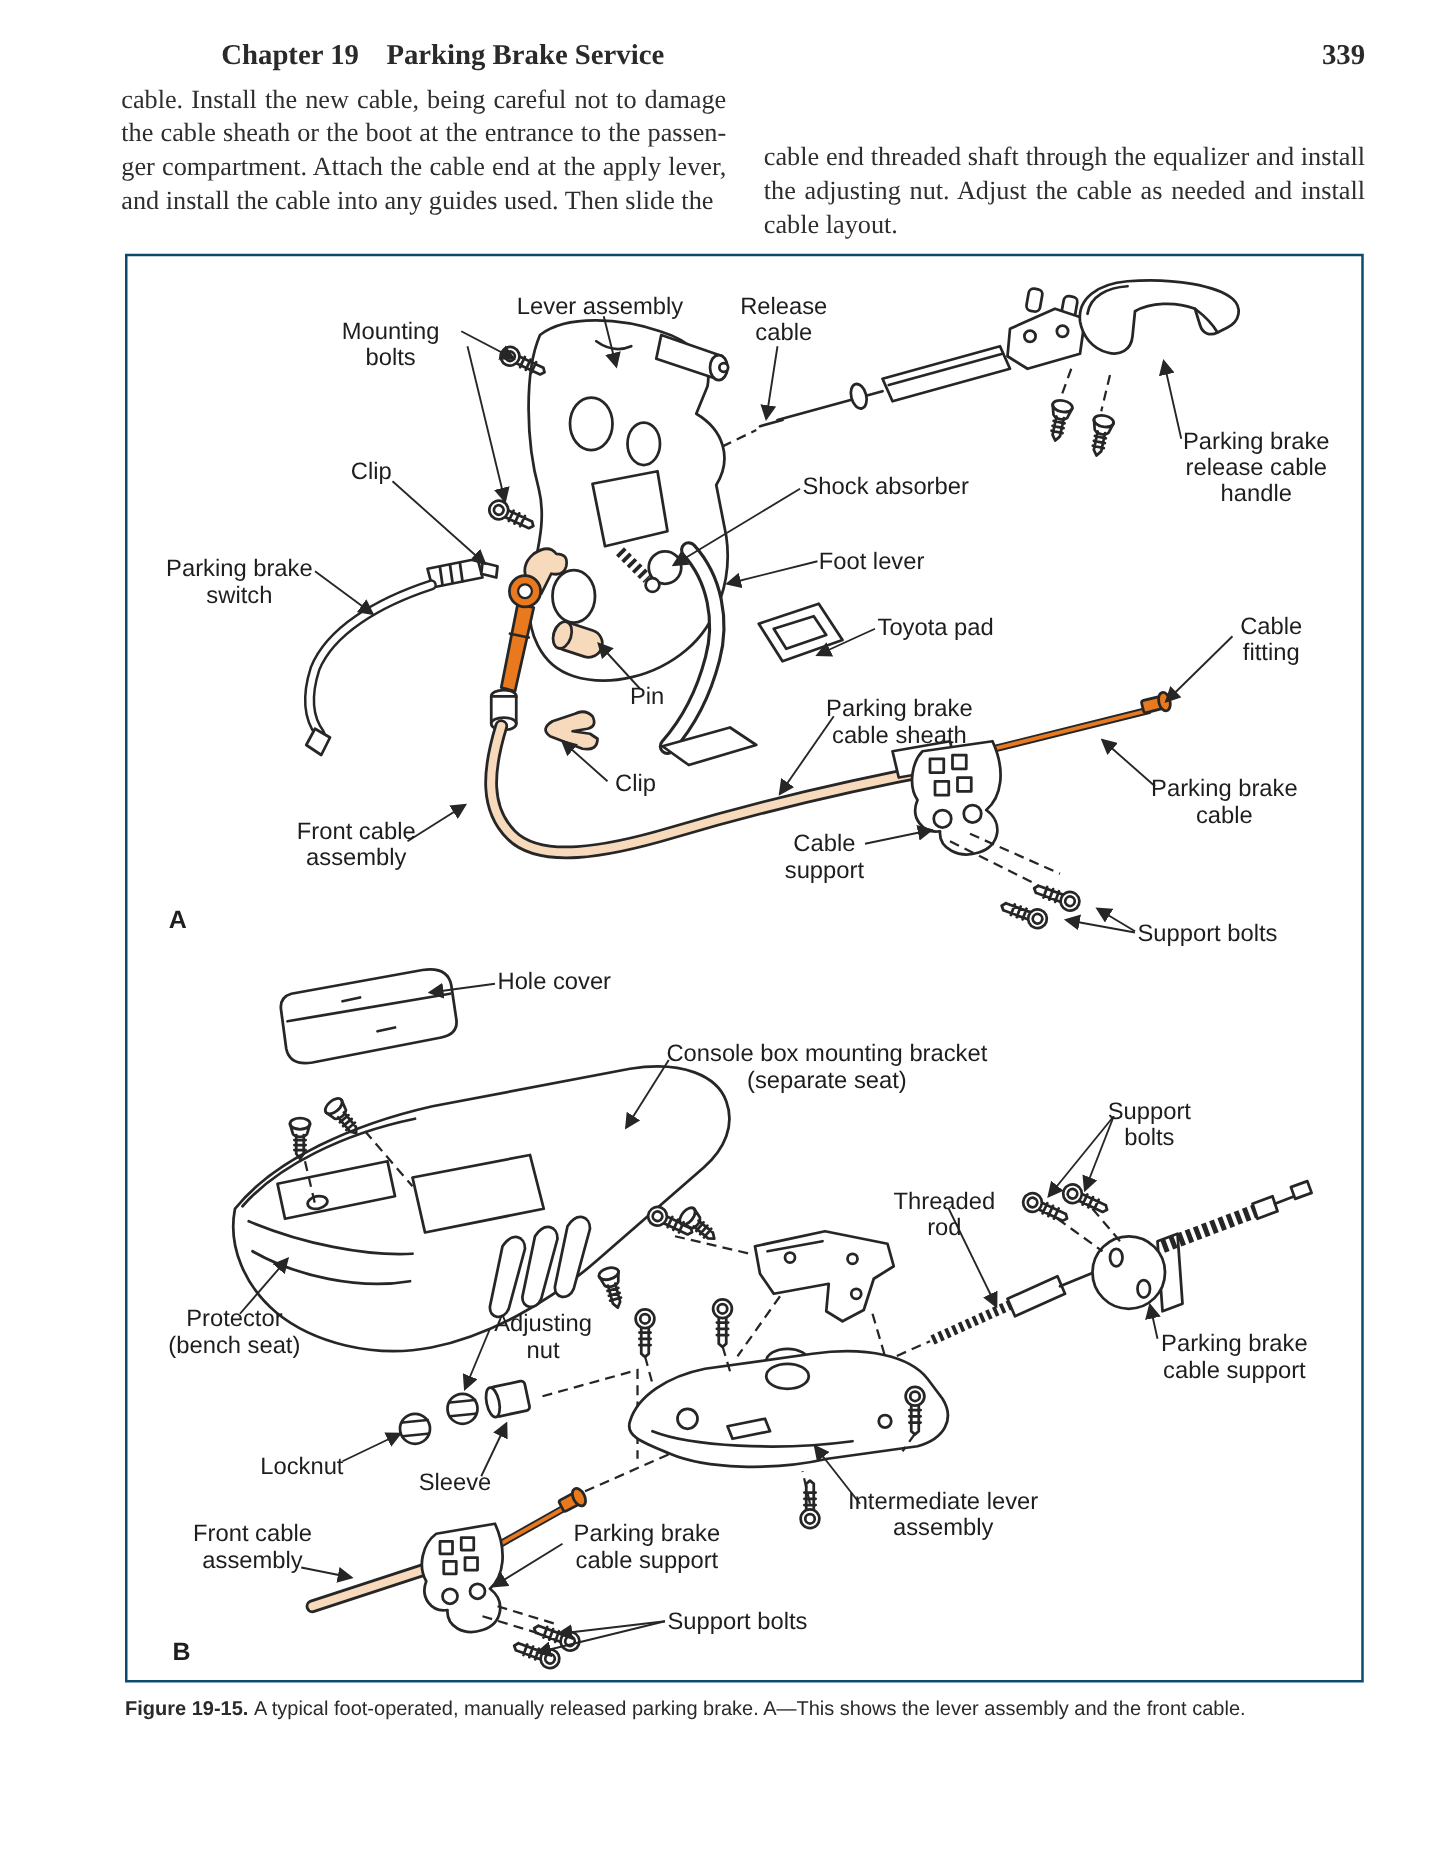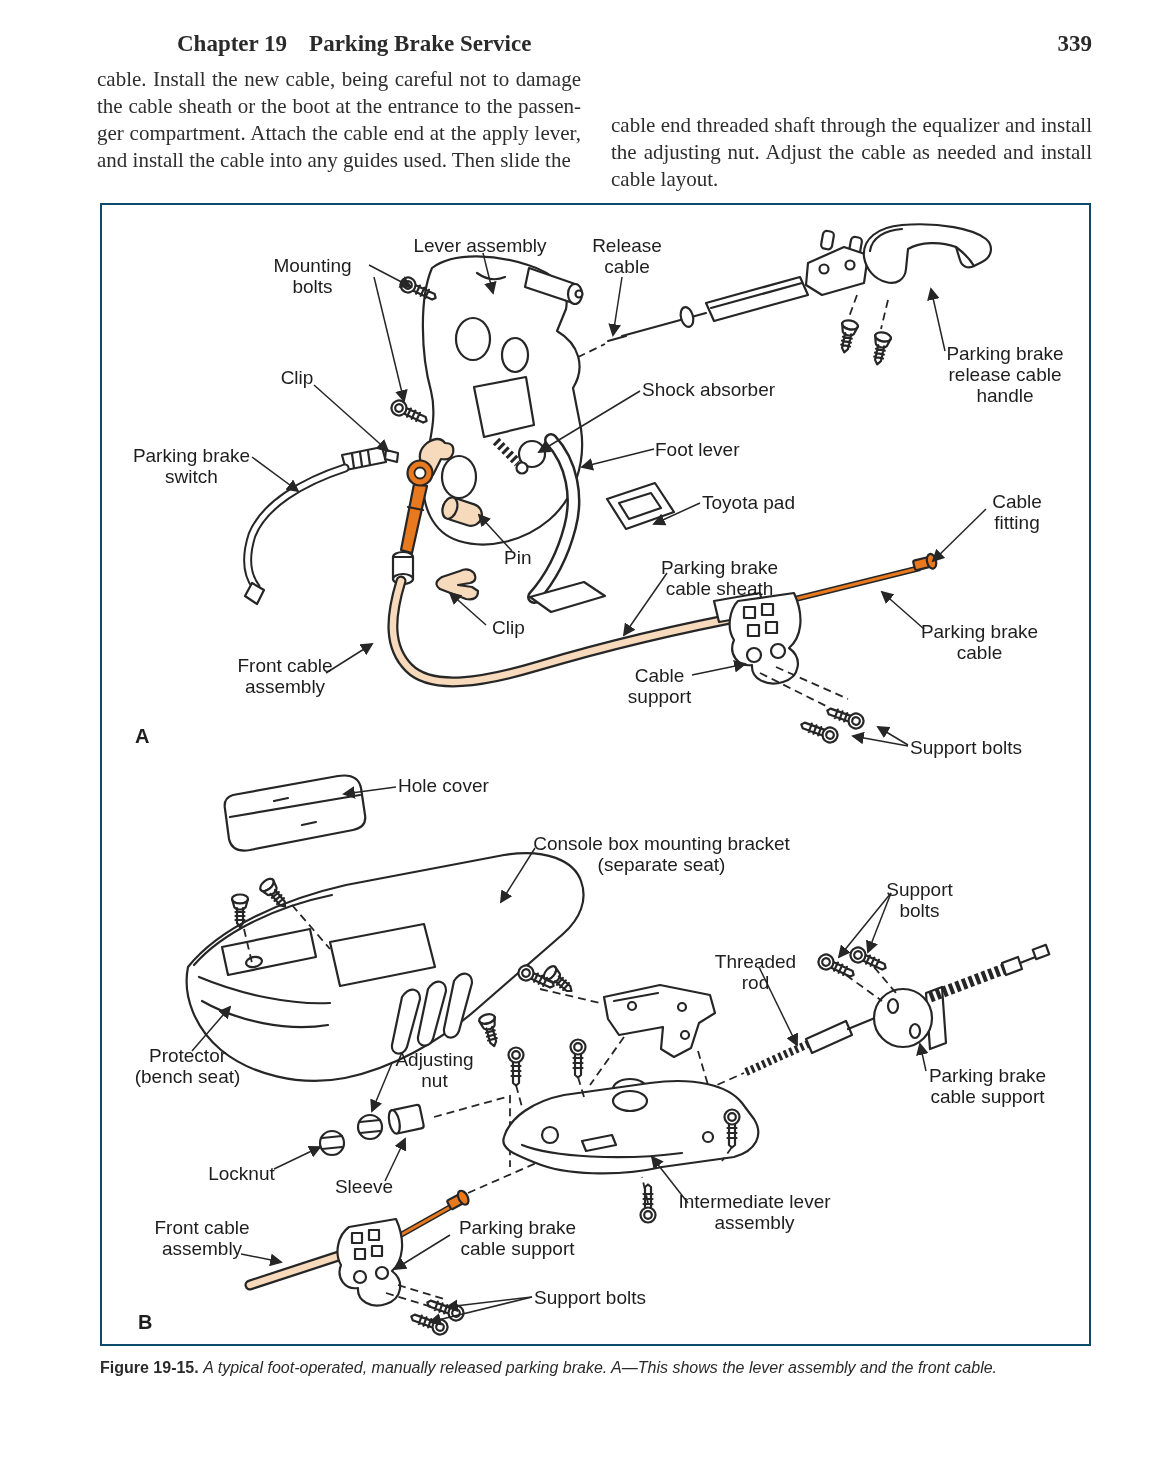--- a/index.html
+++ b/index.html
@@ -21,21 +21,21 @@
        box-sizing:border-box;background:#fff;}
   .fig svg{position:absolute;left:0;top:0;}
   .lbl{position:absolute;font-family:"Liberation Sans", sans-serif;font-size:19px;line-height:21px;
        color:#1e1e1e;text-align:center;white-space:pre-line;}
   .lbl.tl{text-align:left;}
   .mk{position:absolute;font-family:"Liberation Sans", sans-serif;font-weight:bold;font-size:20px;color:#1e1e1e;}
   
   .caption{position:absolute;left:100px;top:1356px;width:1000px;font-family:"Liberation Sans", sans-serif;
            font-size:16px;line-height:23px;color:#2a2a2a;}
   .caption .b{font-weight:bold;font-style:normal;}
-  .caption .i{font-style:italic;}
+  .caption .i{}
   .capline{white-space:nowrap;}
   
   .ln{fill:none;stroke:#262626;stroke-width:2.2;stroke-linecap:round;stroke-linejoin:round;}
   .pt{fill:#ffffff;stroke:#262626;stroke-width:2.2;stroke-linejoin:round;}
   .tan{fill:#f7d9bc;stroke:#262626;stroke-width:2.2;stroke-linejoin:round;}
   .org{fill:#e8791e;stroke:#262626;stroke-width:2.2;stroke-linejoin:round;}
   .dsh{fill:none;stroke:#262626;stroke-width:1.8;stroke-dasharray:8 5;}
   .ldr{stroke:#262626;stroke-width:1.5;fill:none;}
 </style>
 </head>

